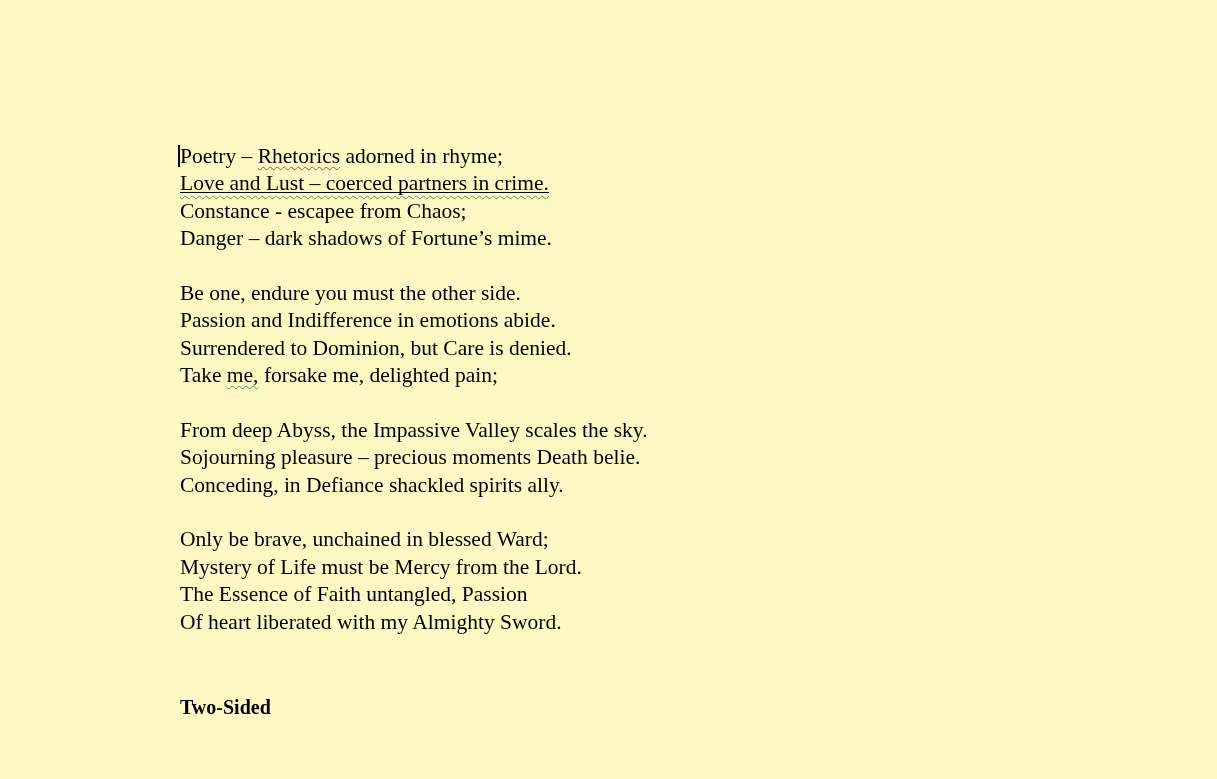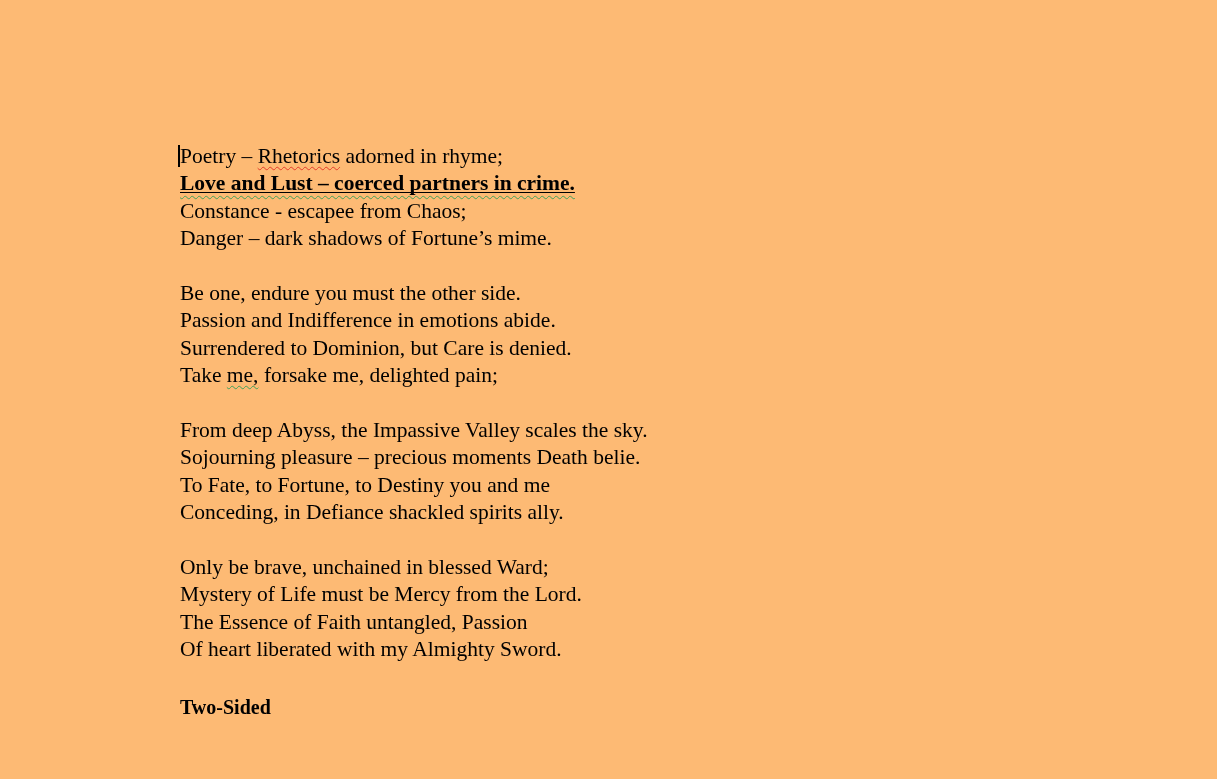--- a/index.html
+++ b/index.html
@@ -7,21 +7,21 @@
     padding: 0;
     background: #ffffff;
     width: 1217px;
     height: 779px;
     overflow: hidden;
   }
   .page {
     position: relative;
     width: 1217px;
     height: 779px;
-    background: #fdba74;
+    background: #fef9c3;
     font-family: "Liberation Serif", "DejaVu Serif", serif;
     color: #000000;
   }
   .poem {
     position: absolute;
     left: 180px;
     top: 143px;
     font-size: 21.5px;
     line-height: 27.4px;
   }
@@ -50,21 +50,20 @@
     text-decoration-skip-ink: none;
   }
   
   .u {
     text-decoration-line: underline;
     text-decoration-style: solid;
     text-decoration-color: var(--underline-color);
     text-decoration-thickness: 1.2px;
     text-underline-offset: 2px;
     text-decoration-skip-ink: none;
-    font-weight: bold;
   }
   .u .grammar {
     text-underline-offset: 4.5px;
   }
   .caret {
     position: absolute;
     left: -2px;
     top: 2px;
     width: 1.5px;
     height: 22px;
@@ -109,21 +108,20 @@
       </div>
       <div class="stanza">
         <div class="line"><span>Be one, endure you must the other side.</span></div>
         <div class="line"><span>Passion and Indifference in emotions abide.</span></div>
         <div class="line"><span>Surrendered to Dominion, but Care is denied.</span></div>
         <div class="line"><span>Take </span><span class="grammar">me,</span><span> forsake me, delighted pain;</span></div>
       </div>
       <div class="stanza">
         <div class="line"><span>From deep Abyss, the Impassive Valley scales the sky.</span></div>
         <div class="line"><span>Sojourning pleasure – precious moments Death belie.</span></div>
-        <div class="line"><span>To Fate, to Fortune, to Destiny you and me</span></div>
         <div class="line"><span>Conceding, in Defiance shackled spirits ally.</span></div>
       </div>
       <div class="stanza">
         <div class="line"><span>Only be brave, unchained in blessed Ward;</span></div>
         <div class="line"><span>Mystery of Life must be Mercy from the Lord.</span></div>
         <div class="line"><span>The Essence of Faith untangled, Passion</span></div>
         <div class="line"><span>Of heart liberated with my Almighty Sword.</span></div>
       </div>
     </div>
   <h1 class="title">Two-Sided</h1>

